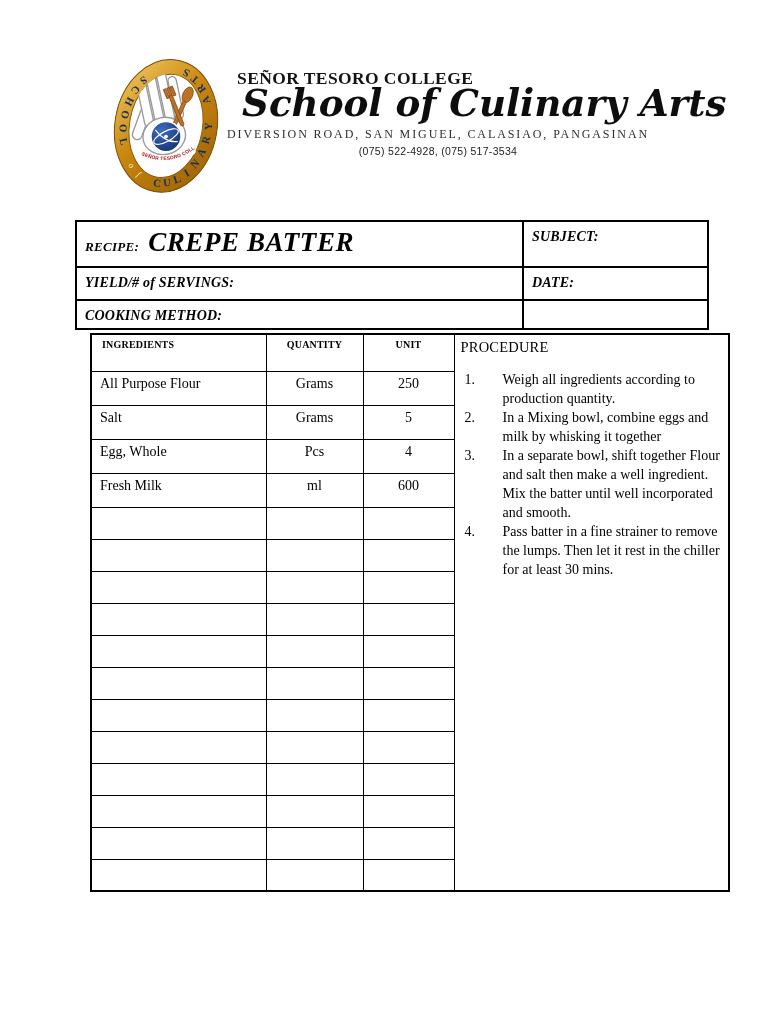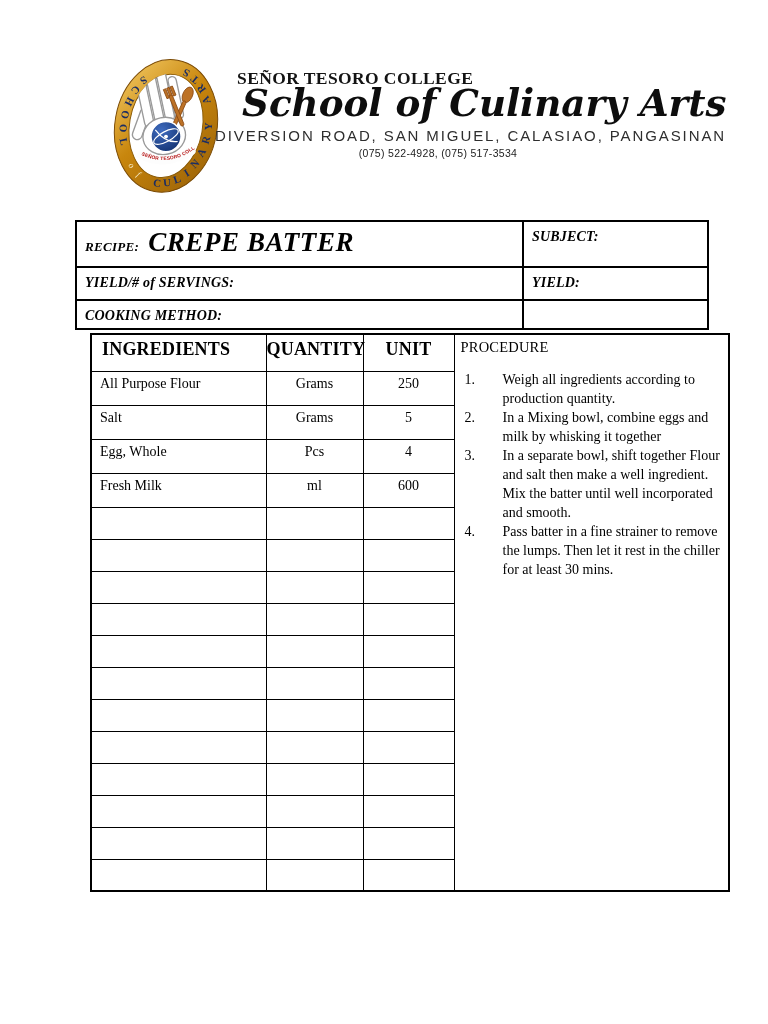--- a/index.html
+++ b/index.html
@@ -17,22 +17,22 @@
   .college-name { position:absolute; left:237px; top:68px;
        font-size:17.5px; font-weight:bold; letter-spacing:0.4px; color:#131313;
        font-family:"Liberation Serif",serif; }
   .school-name { position:absolute; left:242px; top:80px; width:430px;
        font-size:38px; font-style:italic; font-weight:bold; color:#0d0d0d;
        font-family:"DejaVu Serif","Liberation Serif",serif; white-space:nowrap;
        transform:scaleX(0.98); transform-origin:left; }
   .center-lines { position:absolute; left:215px; top:123px; width:446px; text-align:center; }
   .tagline { font-family:"Liberation Sans",sans-serif; font-weight:bold;
        font-size:13px; letter-spacing:2.1px; color:#1c1c1c; white-space:nowrap; }
-  .address-line { margin-top:4px; font-family:Liberation Sans, sans-serif;
-       font-size:15px; letter-spacing:1.9px; color:#2e2e2e; white-space:nowrap; }
+  .address-line { margin-top:4px; font-family:Liberation Serif, serif;
+       font-size:12px; letter-spacing:1.9px; color:#2e2e2e; white-space:nowrap; }
   .phone-line { margin-top:3px; font-family:"Liberation Sans",sans-serif;
        font-size:10.5px; letter-spacing:0.3px; color:#222; }
 
   
   .ring-char { font-family:"Liberation Serif",serif; font-size:11px; font-weight:bold; fill:#1b2d63; }
   .ring-char-small { font-family:"Liberation Serif",serif; font-size:9px; font-style:italic; fill:#f7ecc9; }
   .ribbon-text { font-family:"Liberation Sans",sans-serif; font-size:5px; font-weight:bold;
        fill:#b40f0f; letter-spacing:0.2px; }
 
   
@@ -47,21 +47,21 @@
   .recipe-label { font-weight:bold; font-size:13px; letter-spacing:0.3px; }
   .recipe-name  { font-weight:bold; font-size:27px; letter-spacing:0.6px; margin-left:9px;
                   vertical-align:baseline; }
 
   
   .recipe-table { position:absolute; left:90px; top:333px; width:638px;
        border-collapse:collapse; table-layout:fixed; border:2px solid #000; }
   .recipe-table th, .recipe-table td { border:1.5px solid #000; vertical-align:top;
        font-family:"Liberation Serif",serif; font-size:14px; }
   .recipe-table .hdr-row { height:37px; }
-  .recipe-table th { font-weight:bold; font-size:18px; padding-top:4px; letter-spacing:0.2px; }
+  .recipe-table th { font-weight:bold; font-size:10px; padding-top:4px; letter-spacing:0.2px; }
   .th-ing  { text-align:left; padding-left:10px; }
   .th-qty  { text-align:center; }
   .th-unit { text-align:center; }
   .data-row { height:34px; }
   .empty-row { height:32px; }
   .cell-ing  { text-align:left; padding:4px 4px 0 8px; }
   .cell-qty  { text-align:center; padding-top:4px; }
   .cell-unit { text-align:center; padding-top:4px; }
 
   .procedure-cell { vertical-align:top; padding:0; }
@@ -182,21 +182,21 @@
         <span class="lbl">SUBJECT:</span>
         <span></span>
       </td>
     </tr>
     <tr class="row-yield">
       <td>
         <span class="lbl">YIELD/# of SERVINGS:</span>
         <span></span>
       </td>
       <td>
-        <span class="lbl">YIELD:</span>
+        <span class="lbl">DATE:</span>
         <span></span>
       </td>
     </tr>
     <tr class="row-method">
       <td>
         <span class="lbl">COOKING METHOD:</span>
         <span></span>
       </td>
       <td></td>
     </tr>

